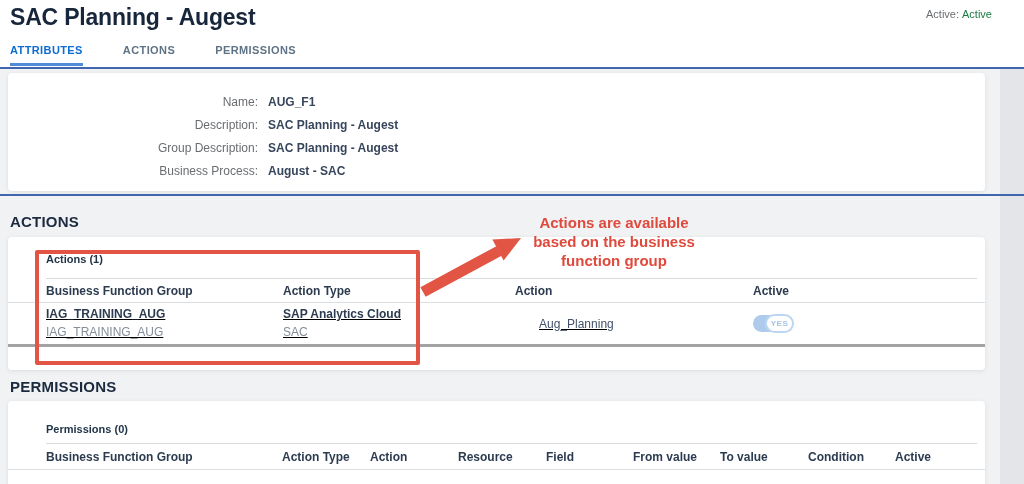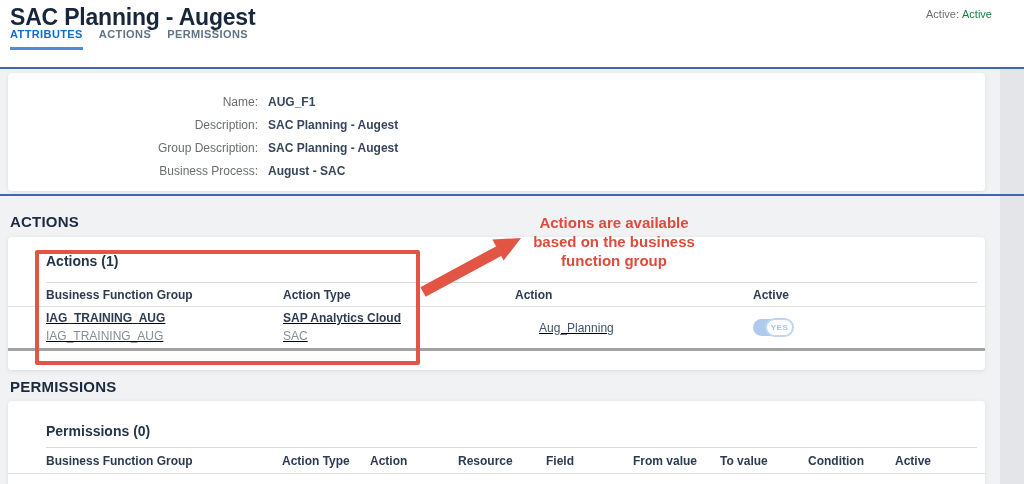--- a/index.html
+++ b/index.html
@@ -6,21 +6,21 @@
   html,body { width:1024px; height:484px; background:#fff; }
   body { font-family:"Liberation Sans", sans-serif; -webkit-font-smoothing:antialiased; }
   #page { position:relative; width:1024px; height:484px; overflow:hidden; background:#e5e5e5; }
 
   
   .header { position:absolute; left:0; top:0; width:1024px; height:67px; background:#ffffff; }
   .page-title { position:absolute; left:10px; top:4px; font-size:23px; font-weight:bold;
                 color:#17263b; letter-spacing:-0.2px; }
   .status { position:absolute; right:32px; top:8px; font-size:11px; color:#6a6d70; }
   .status .status-value { color:#1b7c42; margin-left:3px; }
-  .tabs { position:absolute; left:10px; top:28px; display:flex; gap:16px; }
+  .tabs { position:absolute; left:10px; top:44px; display:flex; gap:40px; }
   .tab { font-size:11px; font-weight:bold; letter-spacing:0.4px; color:#5f7386;
          padding-bottom:7px; cursor:pointer; }
   .tab.active { color:#0d6cd1; border-bottom:3px solid #4f8bd6; }
   .blue-line { position:absolute; left:0; width:1024px; height:2px; background:#4067ae; }
   .line-1 { top:67px; } .line-2 { top:194px; }
 
   
   .content-bg { position:absolute; left:0; top:69px; width:1024px; height:415px; background:#f1f2f4; }
   .right-gutter { position:absolute; left:1000px; top:69px; width:24px; height:415px; background:#e4e5e8; }
 
@@ -34,21 +34,21 @@
   .attr-label { width:250px; text-align:right; color:#6a6d70; }
   .attr-value { margin-left:10px; color:#37465c; font-weight:bold; }
 
   
   .section-heading { position:absolute; left:10px; font-size:15px; font-weight:bold;
                      color:#1b2a3e; letter-spacing:0.2px; }
   .actions-heading { top:213px; } .permissions-heading { top:378px; }
 
   
   .actions-card { top:237px; height:133px; }
-  .card-title { padding:16px 0 0 38px; font-size:14px; font-weight:bold; color:#223549; }
+  .card-title { padding:16px 0 0 38px; font-size:11px; font-weight:bold; color:#223549; }
   .card-title-divider { margin:13px 8px 0 38px; border-top:1px solid #d8dbde; }
   .agrid { display:grid; grid-template-columns:237px 232px 238px 1fr;
            padding-left:38px; padding-right:8px; }
   .thead { height:24px; align-items:center; font-size:12px; font-weight:bold; color:#2c3b4f;
            border-bottom:1px solid #dcdfe2; }
   .trow { height:44px; border-bottom:3px solid #a3a3a3; align-items:center; cursor:pointer;text-decoration:underline; }
   .cell-stack { line-height:15px; }
   .cell-main { font-size:12px; font-weight:bold; color:#2c3b4f; }
   .cell-sub  { font-size:12px; color:#848e99; margin-top:3px; }
   .cell-plain { font-size:12px; color:#42526b;margin-left:24px; }

